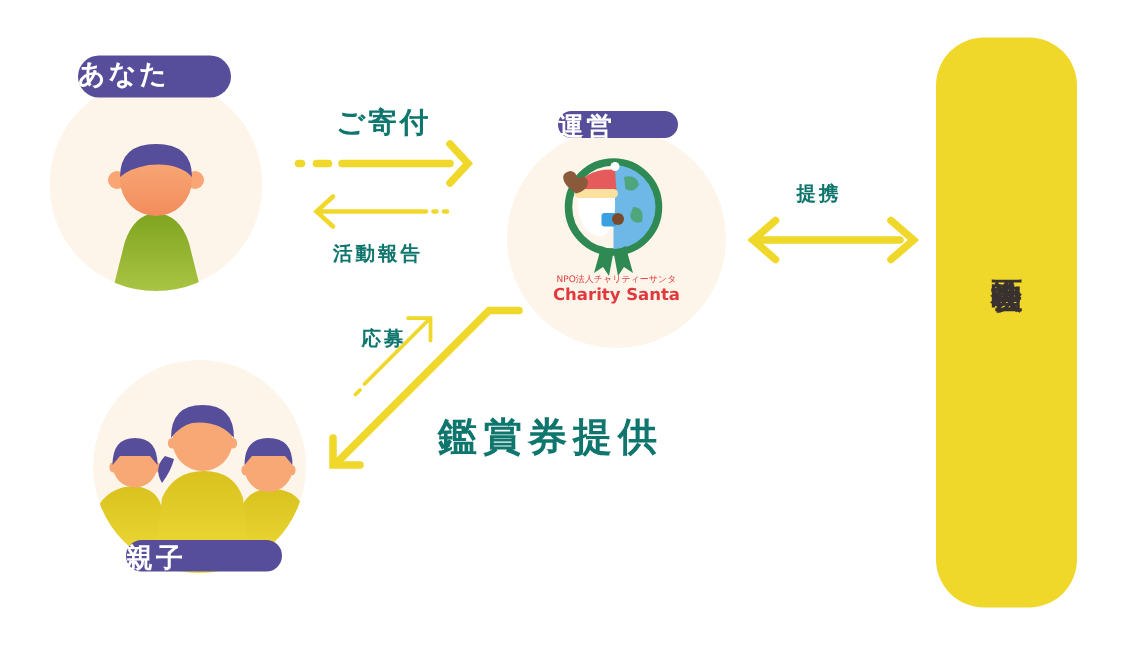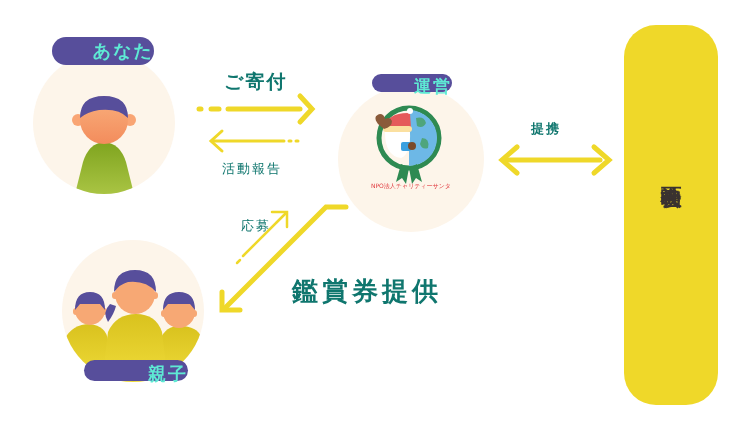--- a/index.html
+++ b/index.html
@@ -1,22 +1,22 @@
 <!DOCTYPE html>
 <html><head>
   <meta charset="utf-8">
   <style>
     html, body { margin: 0; padding: 0; background: #ffffff; }
     body { width: 750px; height: 431px; position: relative; overflow: hidden;
            font-family: "DejaVu Sans", sans-serif; }
     .circle { position: absolute; border-radius: 50%; background: #fdf5ea; overflow: hidden; }
-    .pill { position: absolute; background: #574e9b; color: #5eead4; font-weight: bold;
-            border-radius: 14px; text-align: right; font-family: Liberation Serif, serif; letter-spacing: 2px; }
+    .pill { position: absolute; background: #574e9b; color: #ffffff; font-weight: bold;
+            border-radius: 14px; text-align: left; font-family: Liberation Mono, monospace; letter-spacing: 2px; }
     .label { position: absolute; color: #0f766e; font-weight: bold; font-family: "DejaVu Sans", sans-serif; letter-spacing: 2px; white-space: nowrap; text-align: right; }
-    .label.small { font-size: 13px; font-weight: normal; letter-spacing: 2px; }
+    .label.small { font-size: 13px; font-weight: bold; letter-spacing: 2px; }
     svg.overlay { position: absolute; left: 0; top: 0; }
     .company { position: absolute; left: 624px; top: 25px; width: 94px; height: 380px;
                background: #efd829; border-radius: 32px; }
     .company-text { position: absolute; left: 0; right: 0; top: 145px; text-align: center;
                     font-size: 21px; font-weight: bold; color: #3a3230; line-height: 26px;
                     writing-mode: vertical-rl; margin: 0 auto; width: 26px; }
   </style>
 </head>
 <body>
 
@@ -57,20 +57,21 @@
 
     <rect x="63" y="56" width="10" height="9" rx="2" fill="#3aa0e0"></rect>
     <circle cx="74" cy="60" r="4" fill="#7a4a2a"></circle>
 
     <path d="M40,38 q-6,-8 2,-10 q4,0 5,5 q5,-3 7,2 q0,6 -8,8 z" fill="#8a5a3a"></path>
 
     <path d="M63,78 L58,96 L64,92 L68,98 L71,82 Z" fill="#2e8a52"></path>
     <path d="M79,78 L84,96 L78,92 L74,98 L71,82 Z" fill="#2e8a52"></path>
   </svg>
   <div style="position:absolute; left:0; right:0; top:96px; text-align:center; font-size:6px; color:#e0393e; letter-spacing:0;">NPO法人チャリティーサンタ</div>
+  <div style="position:absolute; left:0; right:0; top:104px; text-align:center; font-size:11px; font-weight:bold; color:#e0393e; letter-spacing:0;">Charity Santa</div>
 </div>
 <div class="pill" style="left:372px; top:74px; width:80px; height:18px; line-height:26px; font-size:17px;">運営</div>
 
 <div class="circle" style="left:62px; top:240px; width:142px; height:142px;">
   <svg width="142" height="142">
     <defs>
       <linearGradient id="gBody" x1="0" y1="0" x2="0" y2="1">
         <stop offset="0" stop-color="#d9c21e"></stop>
           <stop offset="1" stop-color="#f0dc3a"></stop>
       </linearGradient>

